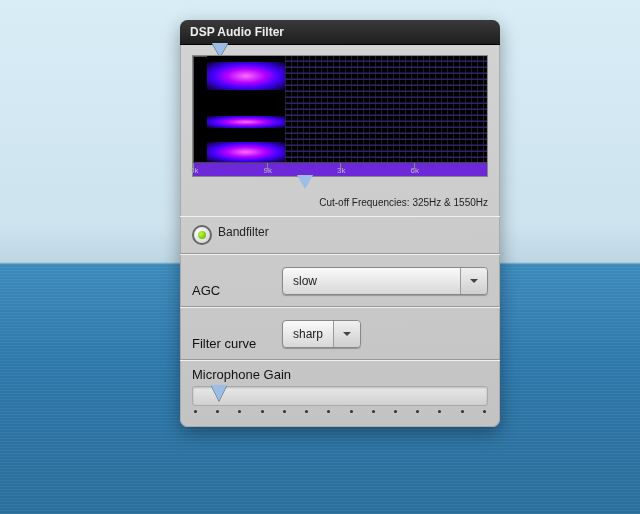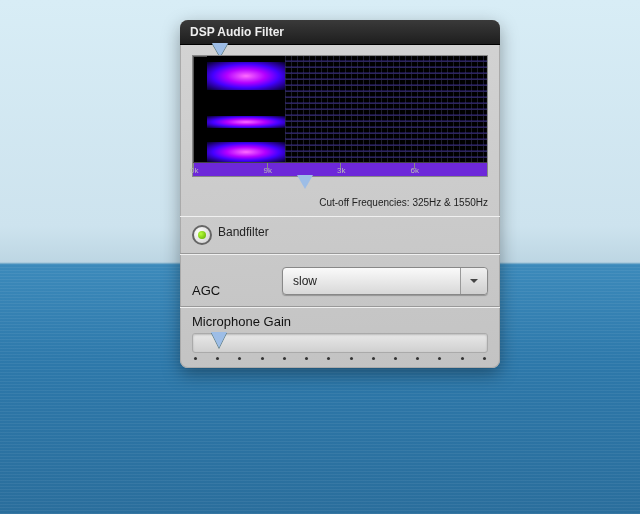--- a/index.html
+++ b/index.html
@@ -29,21 +29,21 @@
   .radio-row{display:flex;gap:18px;align-items:center;padding:8px 12px;border-top:1px solid #f0f0f0;border-bottom:1px solid #999;}
   .radio{display:flex;align-items:flex-start;gap:6px;font-size:12px;color:#222;cursor:pointer;}
   .radio .dot{width:16px;height:16px;border-radius:50%;border:2px solid #666;background:radial-gradient(circle at 35% 35%,#fff,#ccc);display:flex;align-items:center;justify-content:center;}
   .radio .dot.checked::after{content:"";width:8px;height:8px;border-radius:50%;background:radial-gradient(circle at 35% 35%,#b6ff3a,#5da600);}
   .row{display:flex;align-items:center;gap:10px;padding:8px 12px;border-top:1px solid #f0f0f0;border-bottom:1px solid #999;}
   .row-label{font-size:13px;color:#111;min-width:80px;margin-top:20px;}
   .dropdown{display:flex;align-items:center;height:26px;border:1px solid #888;border-radius:4px;background:linear-gradient(#fafafa,#d8d8d8);box-shadow:0 1px 1px rgba(0,0,0,0.25);cursor:pointer;}
   .dropdown .dd-label{padding:0 10px;font-size:12px;color:#222;}
   .dropdown .dd-btn{width:26px;height:26px;border-left:1px solid #999;display:flex;align-items:center;justify-content:center;background:linear-gradient(#f0f0f0,#cfcfcf);border-radius:0 4px 4px 0;}
   .dd-btn svg{width:10px;height:10px;}
-  .gain-section{padding:6px 12px 8px;border-top:1px solid #f0f0f0;}
+  .gain-section{padding:6px 12px 14px;border-top:1px solid #f0f0f0;}
   .gain-label{font-size:13px;color:#111;margin-bottom:4px;}
   .gain-track{position:relative;height:18px;border:1px solid #aaa;border-radius:3px;background:linear-gradient(#e8e8e8,#d0d0d0);box-shadow:inset 0 1px 2px rgba(0,0,0,0.2);}
   .gain-thumb{position:absolute;top:-2px;width:0;height:0;border-left:8px solid transparent;border-right:8px solid transparent;border-top:16px solid #9dbde6;filter:drop-shadow(0 1px 0 #466);}
   .gain-ticks{display:flex;justify-content:space-between;margin-top:4px;padding:0 2px;}
   .gain-ticks span{width:3px;height:3px;background:#333;border-radius:50%;display:block;}
 </style>
 </head>
 <body>
 
 <div class="bg"></div>
@@ -94,20 +94,31 @@
     <div class="dropdown" style="flex:1">
       <div class="dd-label" style="flex:1">slow</div>
       <div class="dd-btn">
         <svg viewBox="0 0 10 10">
             <path d="M1 3 L5 7 L9 3 Z" fill="#444"></path>
           </svg>
       </div>
     </div>
   </div>
 
+  <div class="row">
+    <div class="row-label">Filter curve</div>
+    <div class="dropdown">
+      <div class="dd-label">sharp</div>
+      <div class="dd-btn">
+        <svg viewBox="0 0 10 10">
+            <path d="M1 3 L5 7 L9 3 Z" fill="#444"></path>
+          </svg>
+      </div>
+    </div>
+  </div>
 
   <div class="gain-section">
     <div class="gain-label">Microphone Gain</div>
     <div class="gain-track">
       <div class="gain-thumb" id="gain-thumb" style="left: 17.6px;"></div>
     </div>
     <div class="gain-ticks" id="gain-ticks">
         <span></span>
         <span></span>
         <span></span>

